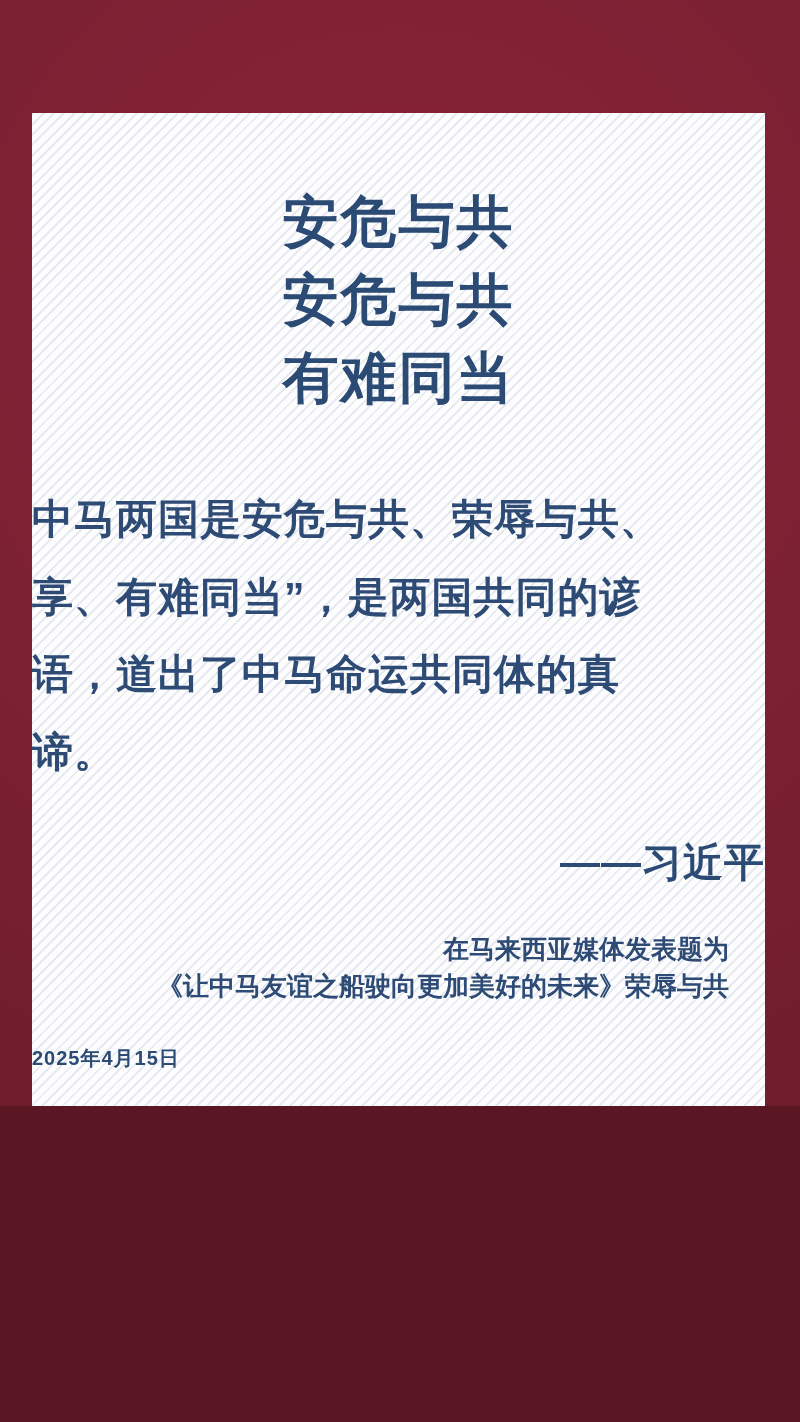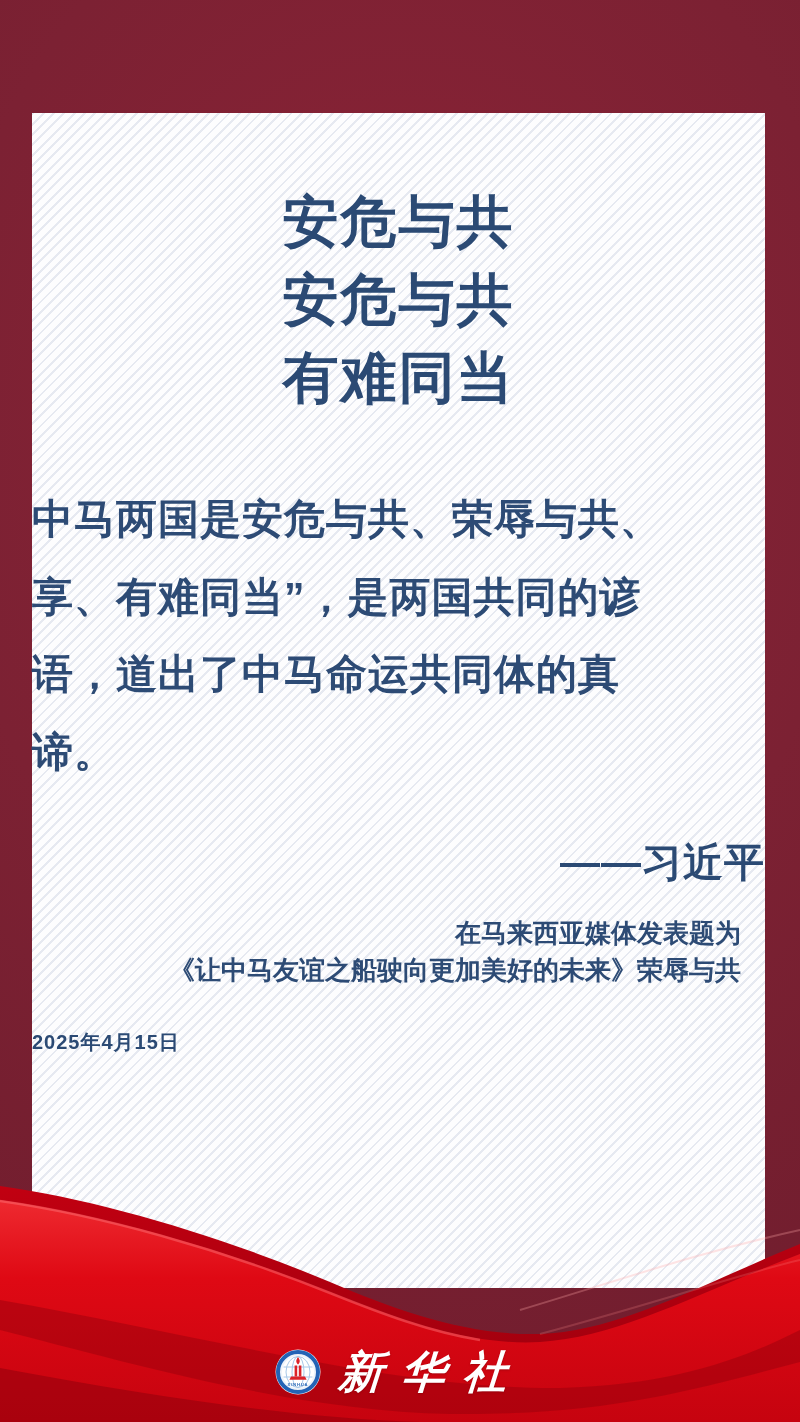--- a/index.html
+++ b/index.html
@@ -1,36 +1,36 @@
 <!DOCTYPE html>
 <html><head>
 <meta charset="utf-8">
 <style>
   html,body{margin:0;padding:0;background:#5a1622;}
   .poster{
-    position:relative;width:800px;height:1422px;overflow:hidden;
+    position:relative;width:800px;height:1106px;overflow:hidden;
     background:radial-gradient(120% 85% at 50% 30%, #8c2336 0%, #7c2133 48%, #6d1c2c 100%);
     font-family:"Liberation Sans","DejaVu Sans",sans-serif;
   }
   .card{
     position:absolute;left:32px;top:113px;width:733px;height:1175px;
     background-color:#fdfdfe;
     background-image:repeating-linear-gradient(135deg,
       rgba(208,214,228,0.50) 0px, rgba(208,214,228,0.50) 2px,
       rgba(255,255,255,0) 2px, rgba(255,255,255,0) 7.3px);
   }
   .title{padding-top:70px;text-align:center;color:#2b4a74;
     font-size:56px;line-height:78px;font-weight:900;letter-spacing:2px;}
   .title div{white-space:nowrap;}
   .bodytext{margin-top:64px;color:#2d4b75;
     font-size:41px;line-height:77.5px;font-weight:700;letter-spacing:1px;}
   .bodytext div{white-space:nowrap;}
   .attribution{margin-top:46px;text-align:right;color:#2b4a74;
     font-size:40px;line-height:50px;font-weight:800;letter-spacing:1px;white-space:nowrap;}
-  .source{margin-top:28px;padding-right:24px;text-align:right;color:#2d4b75;
+  .source{margin-top:44px;padding-right:36px;text-align:right;color:#2d4b75;
     font-size:26px;line-height:37px;font-weight:700;}
   .source div{white-space:nowrap;}
   .date{margin-top:34px;padding-right:36px;color:#2b4a74;
     font-size:20px;line-height:38px;font-weight:800;letter-spacing:1px;white-space:nowrap;}
   .wave{position:absolute;left:0;top:1130px;width:800px;height:292px;display:block;}
   .logo-row{position:absolute;left:0;top:1342px;width:800px;height:60px;
     display:flex;align-items:center;justify-content:center;gap:18px;}
   .emblem{width:46px;height:46px;display:block;}
   .agency{color:#ffffff;font-size:44px;font-weight:700;font-style:italic;
     letter-spacing:18px;white-space:nowrap;text-shadow:0 1px 2px rgba(120,0,8,0.45);

